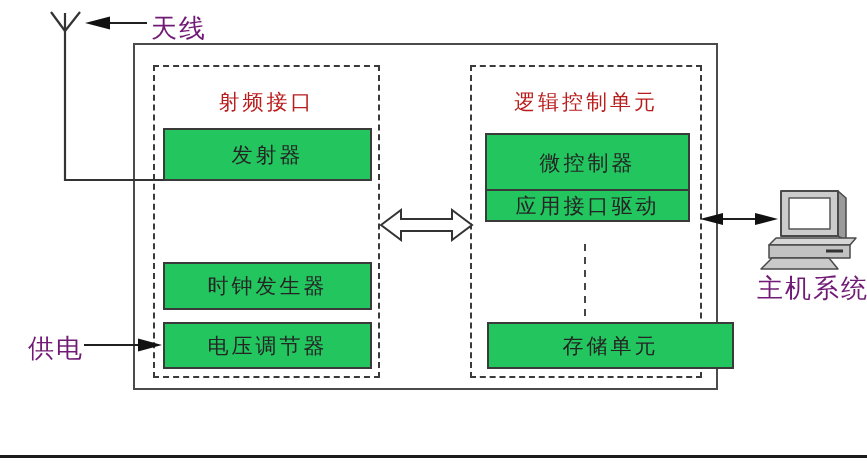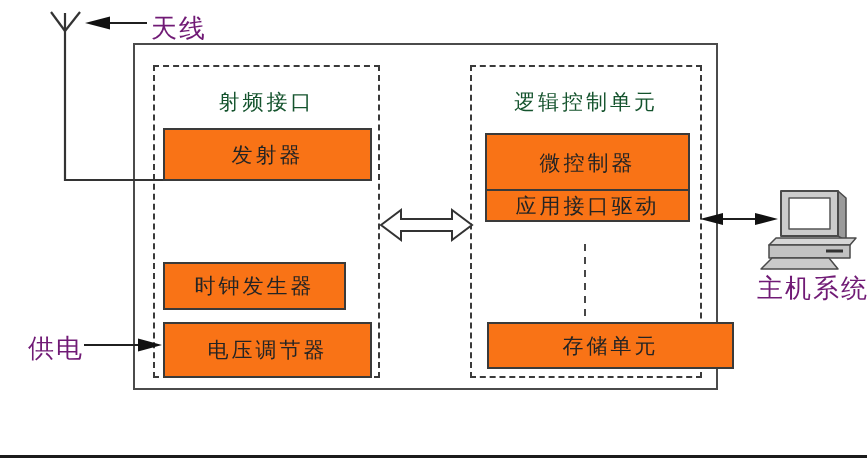--- a/index.html
+++ b/index.html
@@ -12,31 +12,31 @@
     position:absolute;left:133px;top:43px;width:585px;height:347px;
     box-sizing:border-box;border:2px solid #4b4b4b;z-index:1;
   }
   .dashed-box{
     position:absolute;box-sizing:border-box;border:2px dashed #3a3a3a;z-index:2;
   }
   .rf-panel{left:153px;top:65px;width:227px;height:313px;}
   .logic-panel{left:470px;top:65px;width:232px;height:313px;}
   .panel-title{
     position:absolute;left:0;right:0;top:21px;text-align:center;
-    font-size:21px;letter-spacing:3px;color:#14532d;
+    font-size:21px;letter-spacing:3px;color:#b91c1c;
   }
   .block{
-    position:absolute;box-sizing:border-box;border:2px solid #3a3a3a;background:#f97316;
+    position:absolute;box-sizing:border-box;border:2px solid #3a3a3a;background:#22c55e;
     display:flex;align-items:center;justify-content:center;
     font-size:21px;letter-spacing:3px;color:#242424;z-index:3;
   }
   .blk-tx {left:163px;top:128px;width:209px;height:53px;}
   .blk-rx {left:163px;top:196px;width:209px;height:47px;}
-  .blk-clk{left:163px;top:262px;width:183px;height:48px;}
-  .blk-vr {left:163px;top:322px;width:209px;height:56px;}
+  .blk-clk{left:163px;top:262px;width:209px;height:48px;}
+  .blk-vr {left:163px;top:322px;width:209px;height:47px;}
   .blk-mcu{left:485px;top:133px;width:205px;height:60px;}
   .blk-api{left:485px;top:189px;width:205px;height:33px;}
   .blk-mem{left:487px;top:322px;width:247px;height:47px;}
   .float-label{position:absolute;font-size:26px;letter-spacing:2px;color:#701a75;z-index:4;white-space:pre;}
   .lbl-antenna{left:151px;top:11px;}
   .lbl-power{left:28px;top:331px;}
   .lbl-host{left:757px;top:271px;width:112px;text-align:center;}
   .caption{
     position:absolute;left:0;right:0;top:411px;text-align:center;
     font-size:24px;letter-spacing:1px;color:#1c1c1c;white-space:pre;z-index:4;

